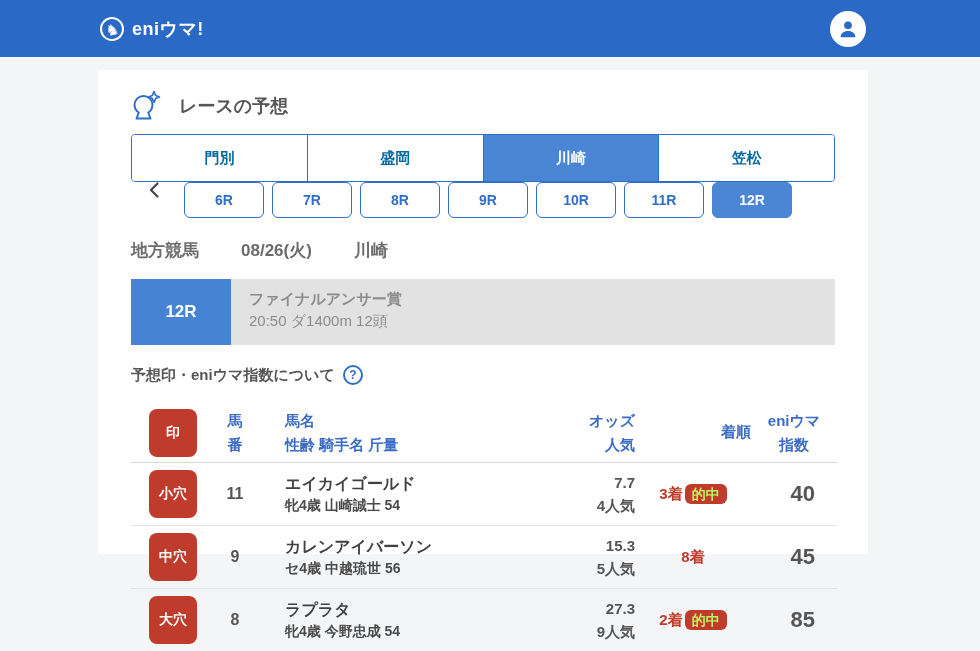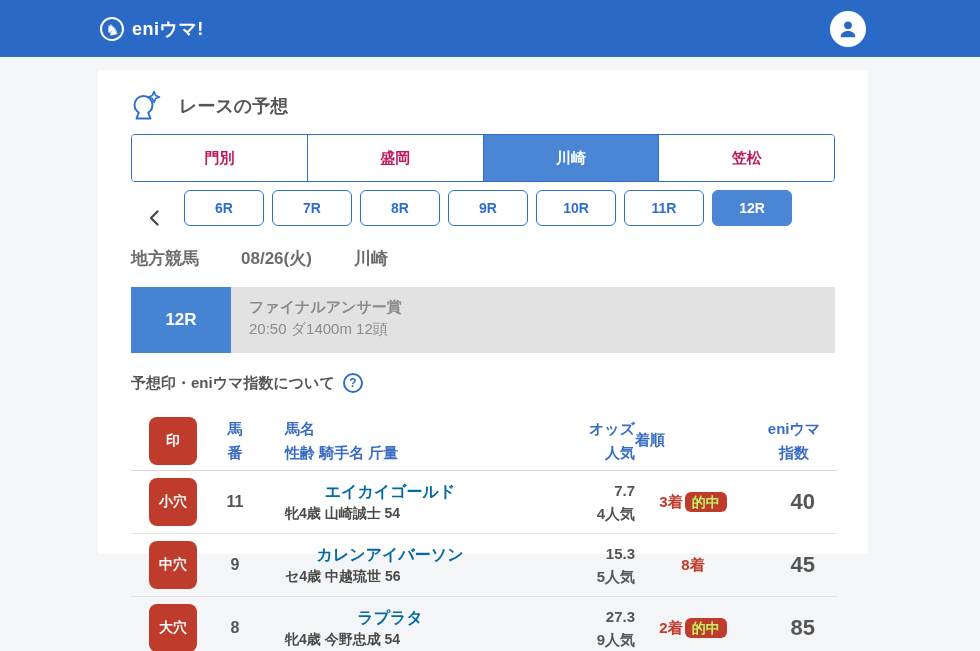--- a/index.html
+++ b/index.html
@@ -43,28 +43,28 @@
 
   
   .venue-tabs {
     margin-top: 12px; display: flex; height: 48px;
     border: 1px solid #2f6fca; border-radius: 4px; overflow: hidden;
     background: #ffffff;
   }
   .venue-tab {
     flex: 1; display: flex; align-items: center; justify-content: center;
     background: #ffffff; border: none; border-left: 1px solid #2f6fca;
-    color: #be185d; font-size: 15px; font-weight: bold; cursor: pointer;
+    color: #0369a1; font-size: 15px; font-weight: bold; cursor: pointer;
     font-family: inherit;
   }
   .venue-tab:first-child { border-left: none; }
   .venue-tab.active { background: #4a86d4; color: #ffffff; }
 
   
-  .race-row { margin-top: 8px; display: flex; align-items: flex-end; height: 36px; }
+  .race-row { display: flex; align-items: flex-start; height: 36px; }
   .prev-btn {
     background: none; border: none; cursor: pointer; padding: 0;
     width: 30px; margin-left: 8px; display: flex; align-items: center; justify-content: center;
   }
   .race-buttons { display: flex; gap: 8px; margin-left: 15px; }
   .race-btn {
     width: 80px; height: 36px; border: 1.5px solid #2f6fca; border-radius: 6px;
     background: #ffffff; color: #2f6fca; font-size: 14px; font-weight: bold;
     cursor: pointer; font-family: inherit;
   }
@@ -110,27 +110,27 @@
   .trow { height: 63px; border-bottom: 1px solid #e3e3e3; }
 
   .mark-badge {
     width: 48px; height: 48px; margin-left: 18px; border-radius: 8px;
     background: #bf3b2b; color: #ffffff; font-size: 14px; font-weight: bold;
     display: flex; align-items: center; justify-content: center;
   }
   .th-num, .c-num { text-align: center; }
   .th-name, .c-name { padding-left: 16px; }
   .th-odds, .c-odds { text-align: right; }
-  .th-result, .c-result { text-align: left; }
+  .th-result, .c-result { text-align: right; }
   .th-index, .c-index { text-align: center; }
   .c-index { text-align: right; padding-right: 22px; }
   .th-line { line-height: 1.55; }
 
   .c-num { font-size: 16px; font-weight: bold; color: #555555; }
-  .horse-name { font-size: 16px; font-weight: bold; color: #0369a1; line-height: 1.45; text-align: center; }
+  .horse-name { font-size: 16px; font-weight: bold; color: #404040; line-height: 1.45; }
   .horse-detail { font-size: 14px; font-weight: bold; color: #4a4a4a; line-height: 1.45; }
   .c-odds div { font-size: 15px; font-weight: bold; color: #555555; line-height: 1.55; }
   .c-result { display: flex; flex-direction: row; align-items: center; justify-content: center; gap: 2px; }
   .result-text { font-size: 15px; font-weight: bold; color: #c03a2a; }
   .hit-badge {
     background: #bf3b2b; color: #bef264; font-size: 14px; font-weight: bold;
     border-radius: 6px; padding: 3px 7px; line-height: 1;
   }
   .c-index { font-size: 22px; font-weight: bold; color: #555555; }
 </style>

